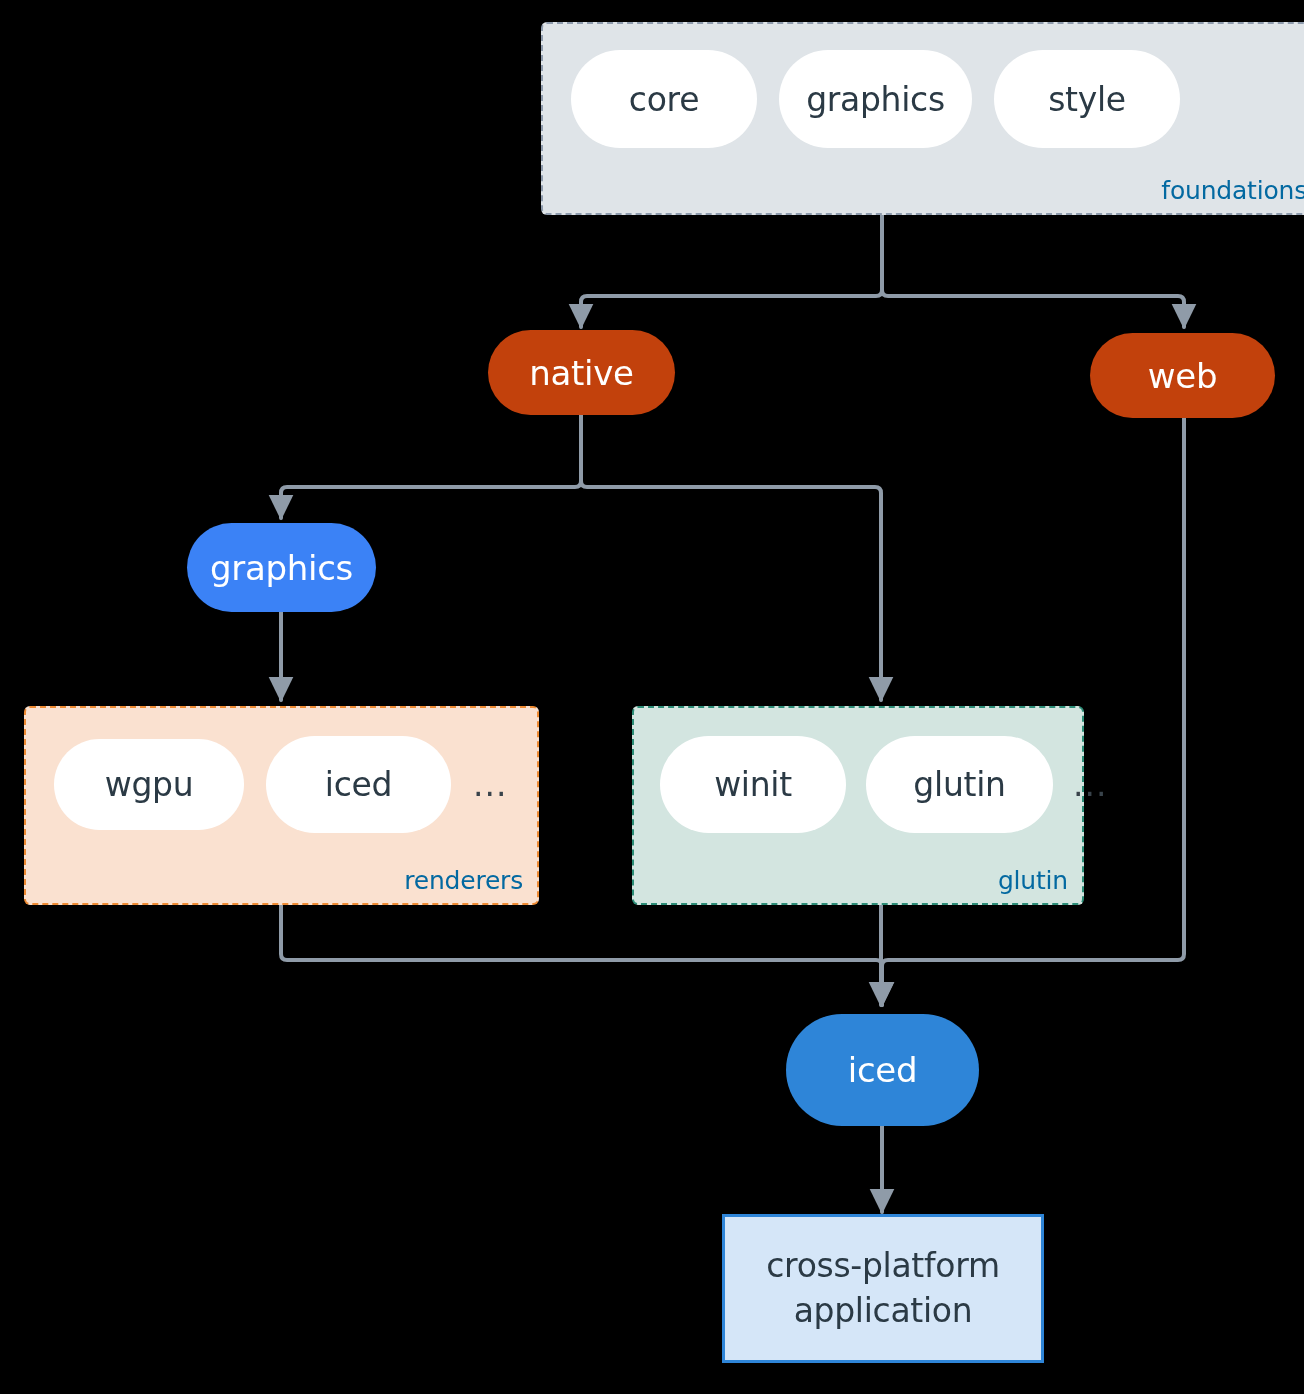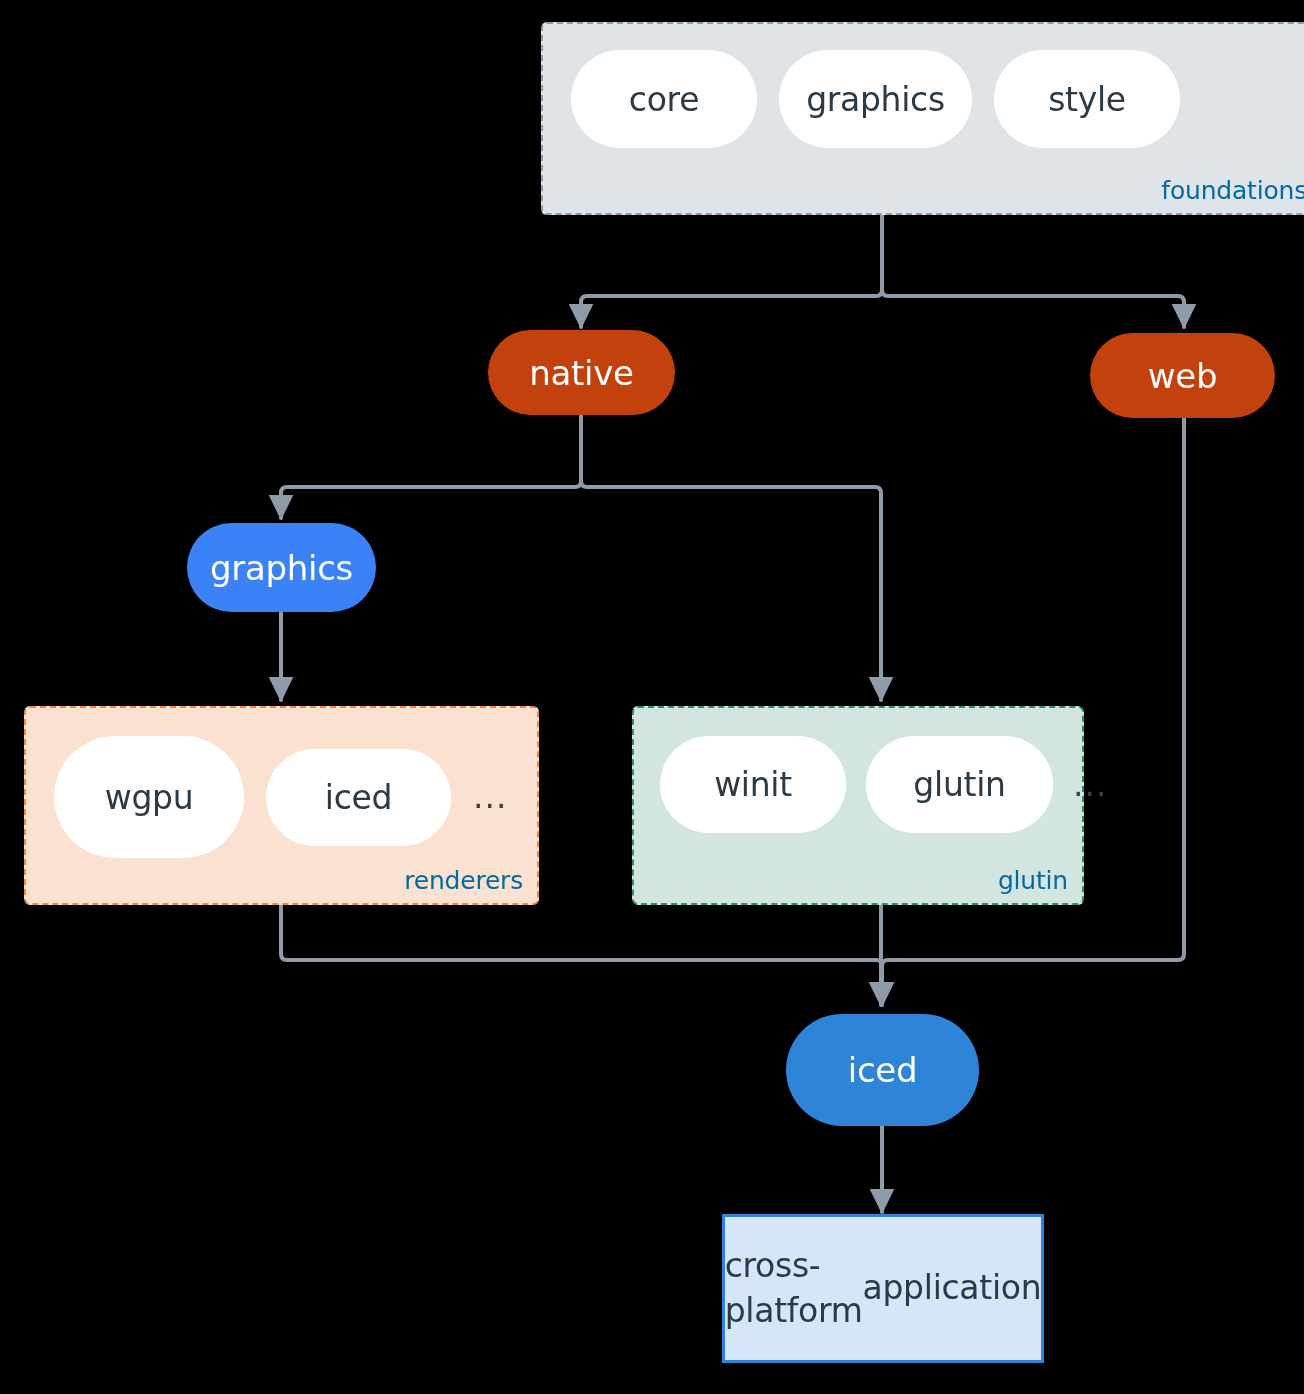--- a/index.html
+++ b/index.html
@@ -94,21 +94,21 @@
     border-radius: 999px;
   }
   .node-purple { background: #c2410c; }
   .node-orange { background: #3b82f6; }
   .node-blue   { background: #2e85d8; }
 
   .node-rect {
     position: absolute;
     box-sizing: border-box;
     display: flex;
-    flex-direction: row;
+    flex-direction: column;
     align-items: center;
     justify-content: center;
     background: #d5e6f8;
     border: 3px solid #2e85d8;
     color: #2b3a45;
     font-size: 33px;
     line-height: 1.35;
     letter-spacing: -0.3px;
   }
 </style>
@@ -167,21 +167,21 @@
   <div class="node node-purple" style="left:1090px; top:333px; width:185px; height:85px;">
     <span>web</span>
   </div>
 
   <div class="node node-orange" style="left:187px; top:523px; width:189px; height:89px;">
     <span>graphics</span>
   </div>
 
   <div class="group g-renderers" style="left:24px; top:706px; width:515px; height:199px;">
     <div class="group-pills" style="left:28px; top:28px; gap:22px;">
-      <div class="pill-white" style="width:190px; height:122px;">
+      <div class="pill-white" style="width:190px; height:91px;">
         <span>wgpu</span>
       </div>
       <div class="pill-white" style="width:185px; height:97px;">
         <span>iced</span>
       </div>
       <div class="ellipsis">...</div>
     </div>
     <div class="group-label">renderers</div>
   </div>
 

